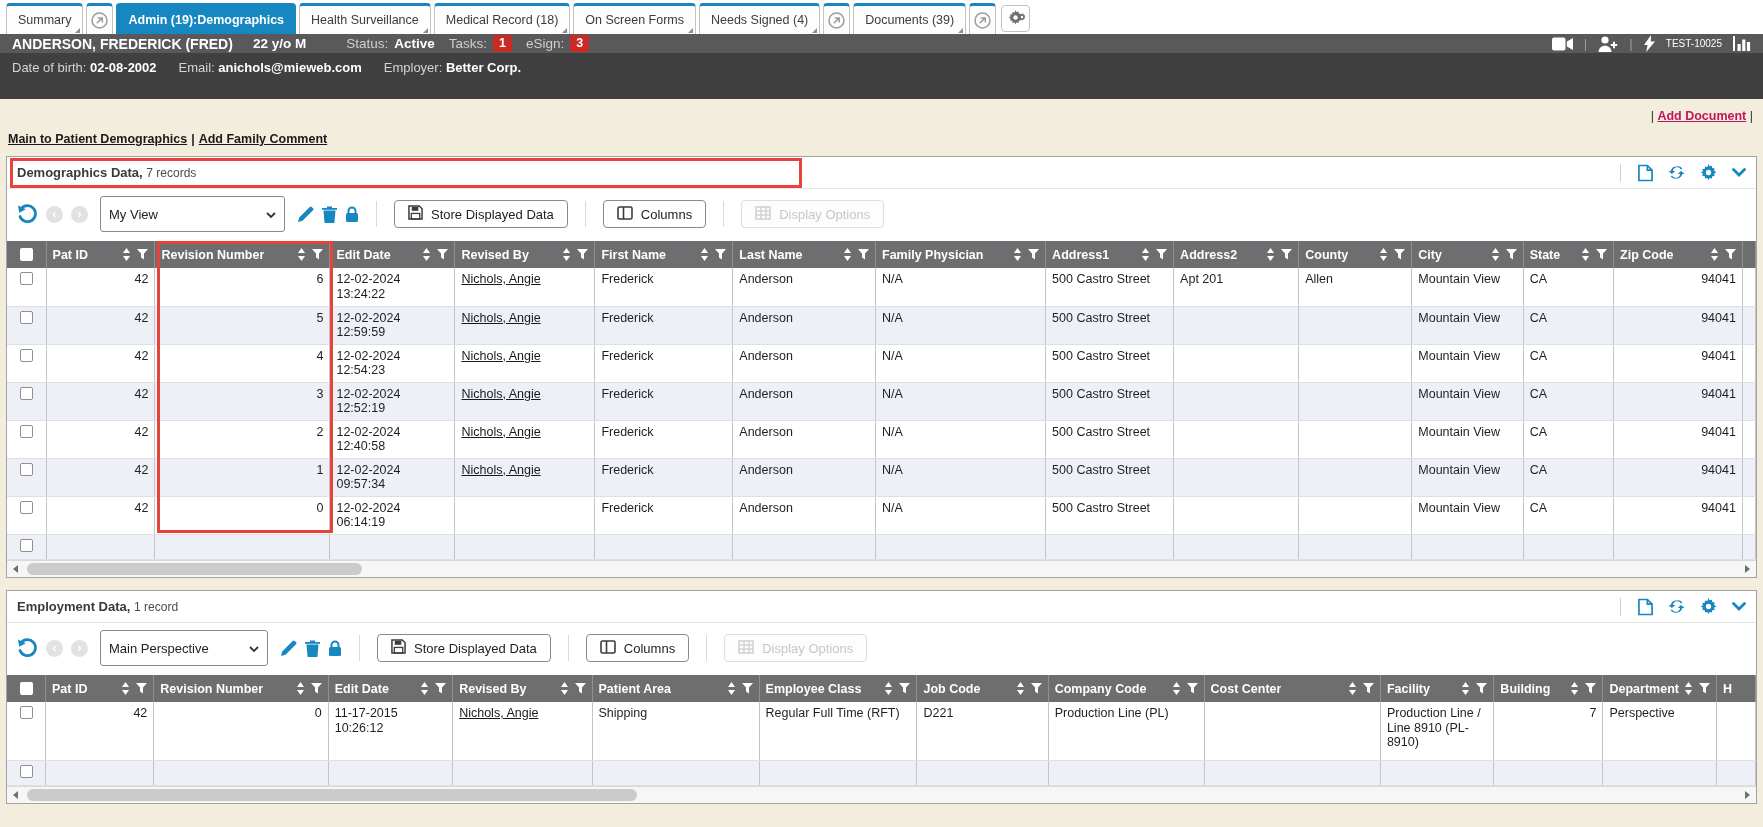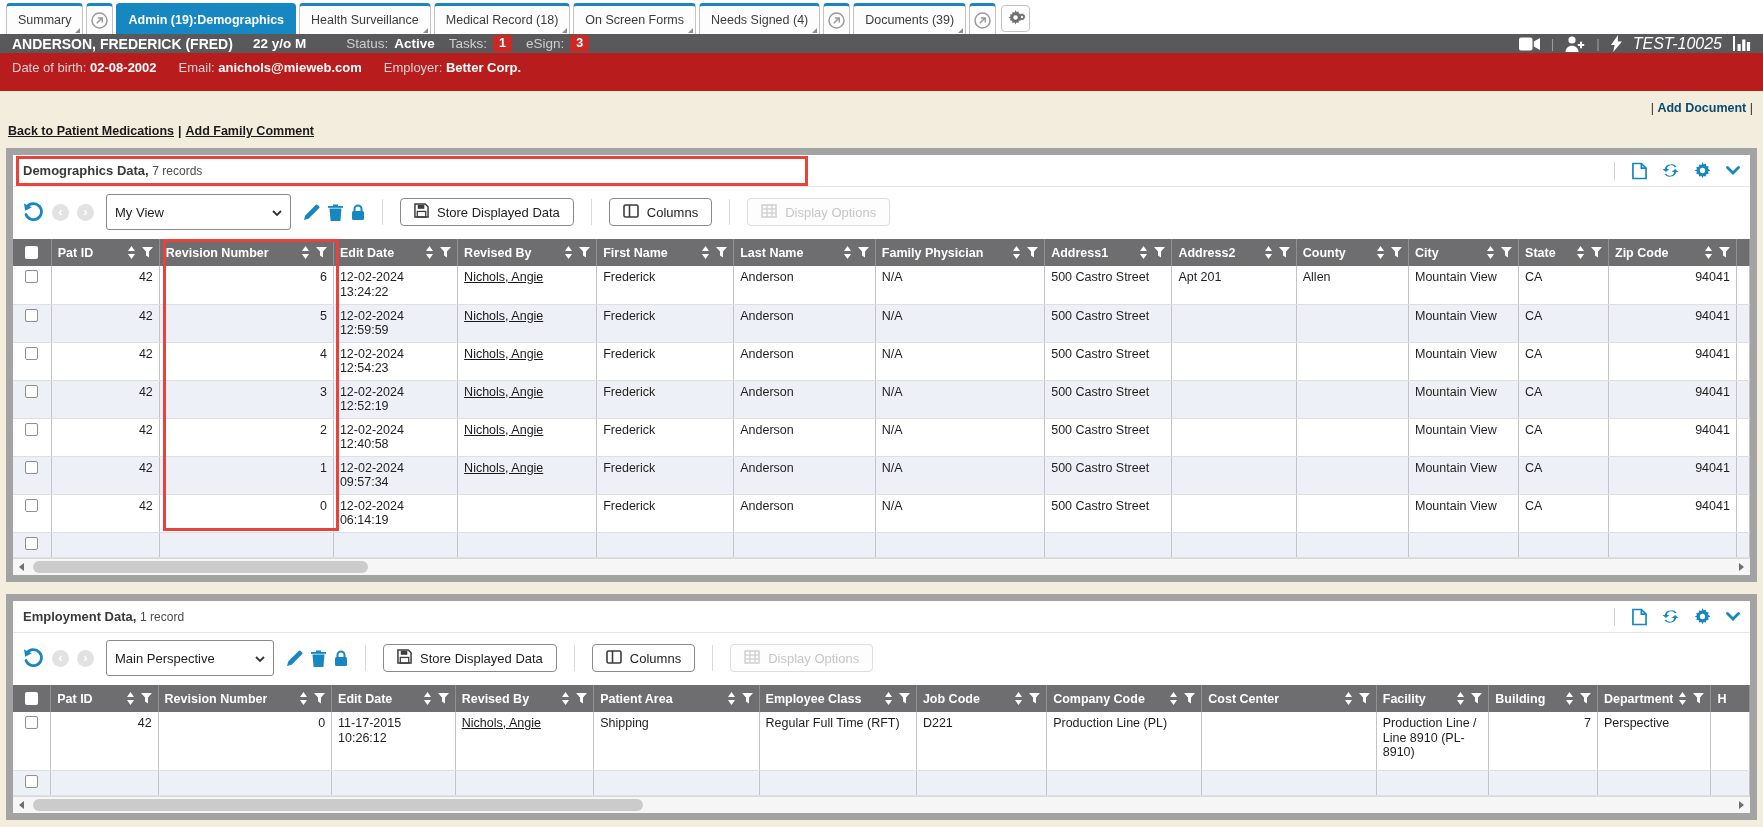--- a/index.html
+++ b/index.html
@@ -39,35 +39,35 @@
   .banner { color:#fff; }
   .b-row1 { background:#59595b; display:flex; align-items:center; gap:14px; padding:3px 12px; height:19px; font-size:13.5px; }
   .b-name { font-weight:bold; font-size:14px; }
   .b-agesex { font-weight:bold; margin-left:6px; }
   .b-item { display:flex; align-items:center; gap:6px; }
   .b-lbl { color:#cfcfcf; }
   .b-val { font-weight:bold; }
   .badge { background:#ca2a25; color:#fff; font-weight:bold; font-size:12.5px; line-height:17px; padding:0 6px; border-radius:3px; cursor:pointer; }
   .b-icons { margin-left:auto; display:flex; align-items:center; gap:11px; }
   .b-pipe { color:#9b9b9b; }
-  .b-station { font-size:16px;font-style:italic; }
-  .b-row2 { background:#b91c1c; padding:5px 12px 13px 12px; font-size:13px; line-height:20px; }
+  .b-station { font-size:10px; }
+  .b-row2 { background:#404040; padding:5px 12px 21px 12px; font-size:13px; line-height:20px; }
   .b-line { display:flex; gap:8px; flex-wrap:wrap; }
   .b-lbl2 { color:#d4d4d4; }
   .b-val2 { font-weight:bold; margin-right:14px; }
   .b-med { color:#f1c232; }
   
   .content { padding:0 6px; }
   .adddoc-row { text-align:right; font-size:12.5px; padding:10px 4px 0 0; color:#333; }
-  .adddoc-row a { color:#0c4a6e; font-weight:bold; cursor:pointer; }
+  .adddoc-row a { color:#be185d; font-weight:bold; text-decoration:underline; cursor:pointer; }
   .back-row { font-size:12.5px; padding:9px 2px 10px 2px; }
   .back-row a { color:#1a1a1a; font-weight:bold; text-decoration:underline; cursor:pointer; }
   .back-row .plain-pipe { margin:0 4px; color:#1a1a1a; font-weight:bold; }
   
-  .panel { background:#fff; border:7px solid #a3a3a3; margin-bottom:12px; }
+  .panel { background:#fff; border:1px solid #a3a3a3; margin-bottom:12px; }
   .panel-header { position:relative; height:32px; display:flex; align-items:center; padding:0 10px; border-bottom:1px solid #e6e6e6; }
   .pt-title { font-size:13px; color:#3a3a3a; }
   .pt-title b { font-size:13px; }
   .pt-count { font-size:12px; color:#4a4a4a; }
   .panel-actions { margin-left:auto; display:flex; align-items:center; gap:15px; }
   .pa-ic { cursor:pointer; display:flex; align-items:center; }
   .vsep { width:1px; height:18px; background:#d2d2d2; margin-right:2px; }
   .anno-box { position:absolute; border:3px solid #e8423b; pointer-events:none; z-index:6; }
   .title-anno { left:3px; top:1px; width:792px; height:30px; }
   .col-anno { left:150px; top:0; width:176px; height:292px; }
@@ -227,21 +227,21 @@
 
   <main class="content">
 
     <div class="adddoc-row">
       <span>|</span>
       <a>Add Document</a>
       <span>|</span>
     </div>
 
     <div class="back-row">
-      <a>Back to Patient Medications</a><span class="plain-pipe">|</span><a>Add Family Comment</a>
+      <a>Main to Patient Demographics</a><span class="plain-pipe">|</span><a>Add Family Comment</a>
     </div>
 
     <section class="panel">
       <div class="panel-header">
         <span class="pt-title">
           <b>Demographics Data,</b>
           <span class="pt-count">7 records</span>
         </span>
         <div class="anno-box title-anno"></div>
         <div class="panel-actions">

